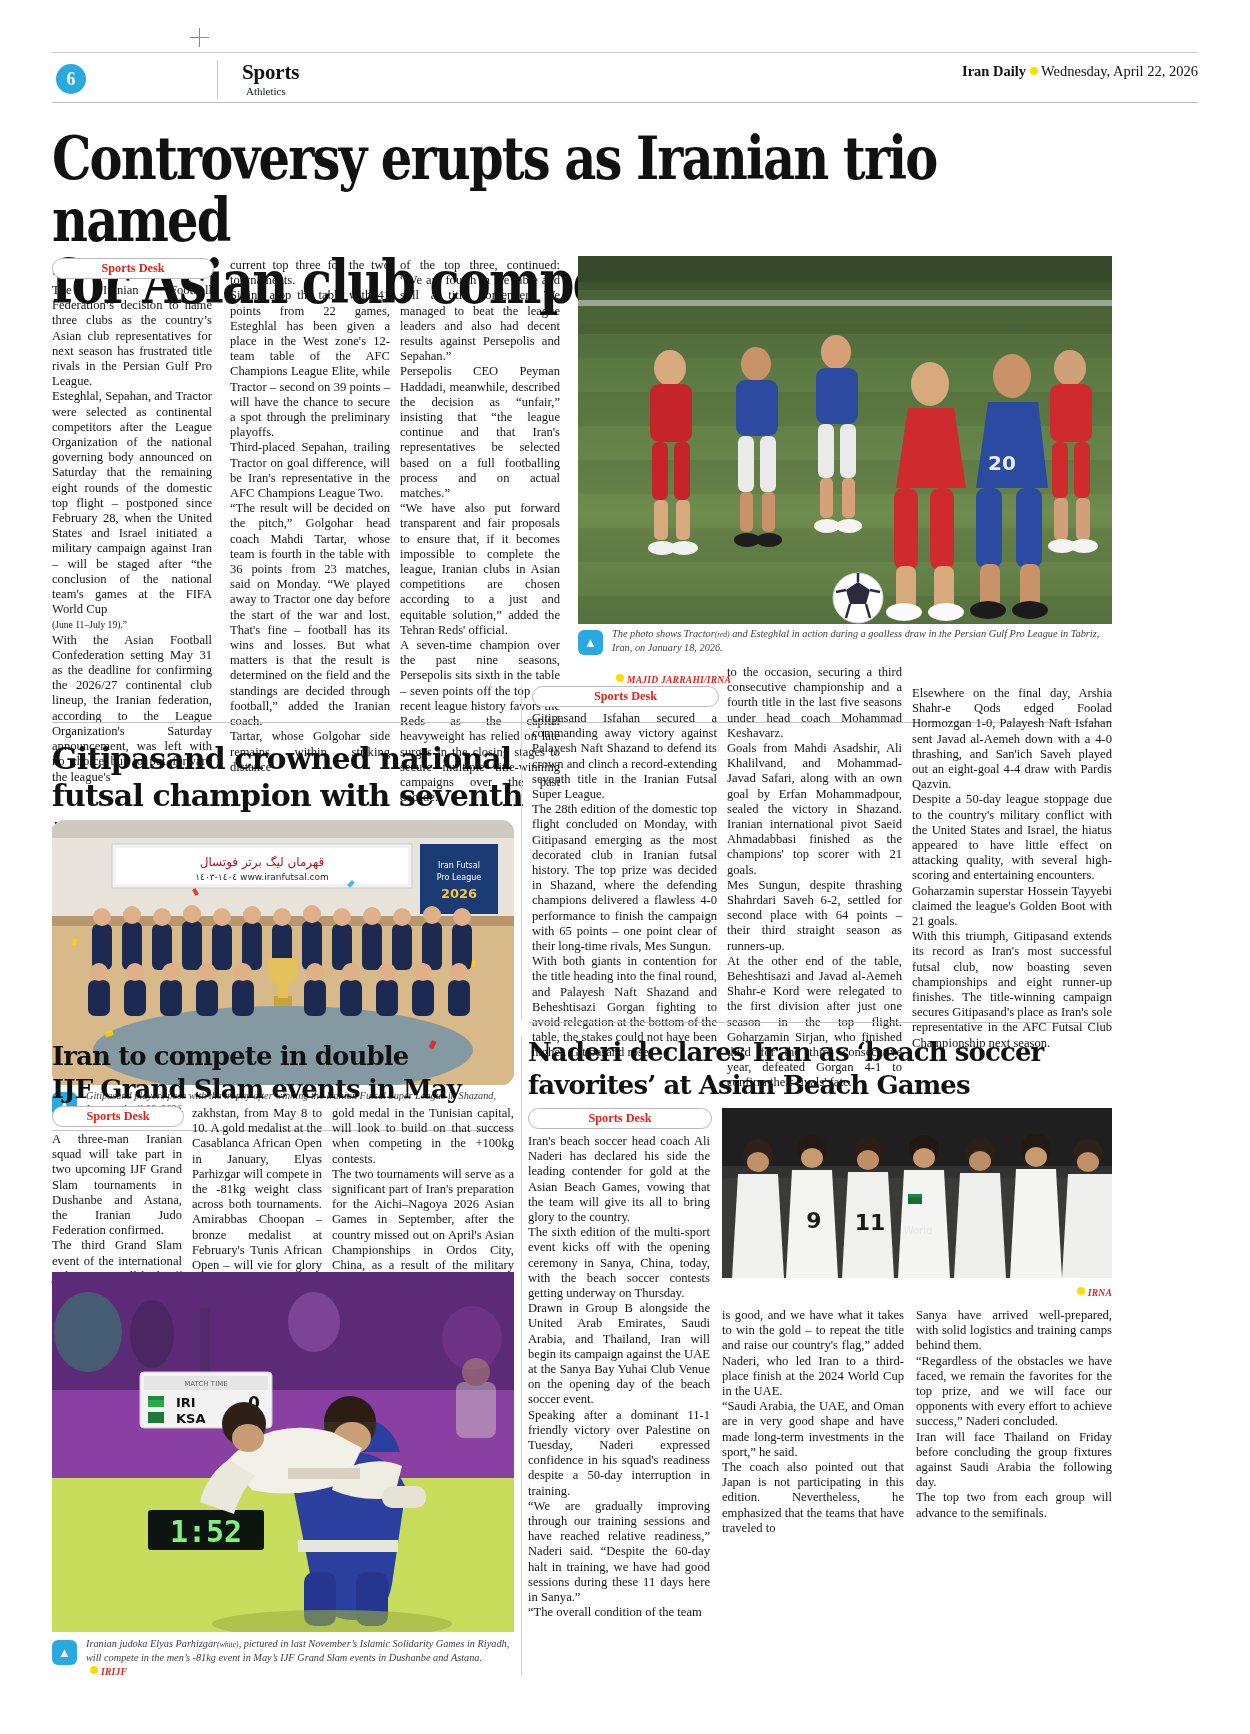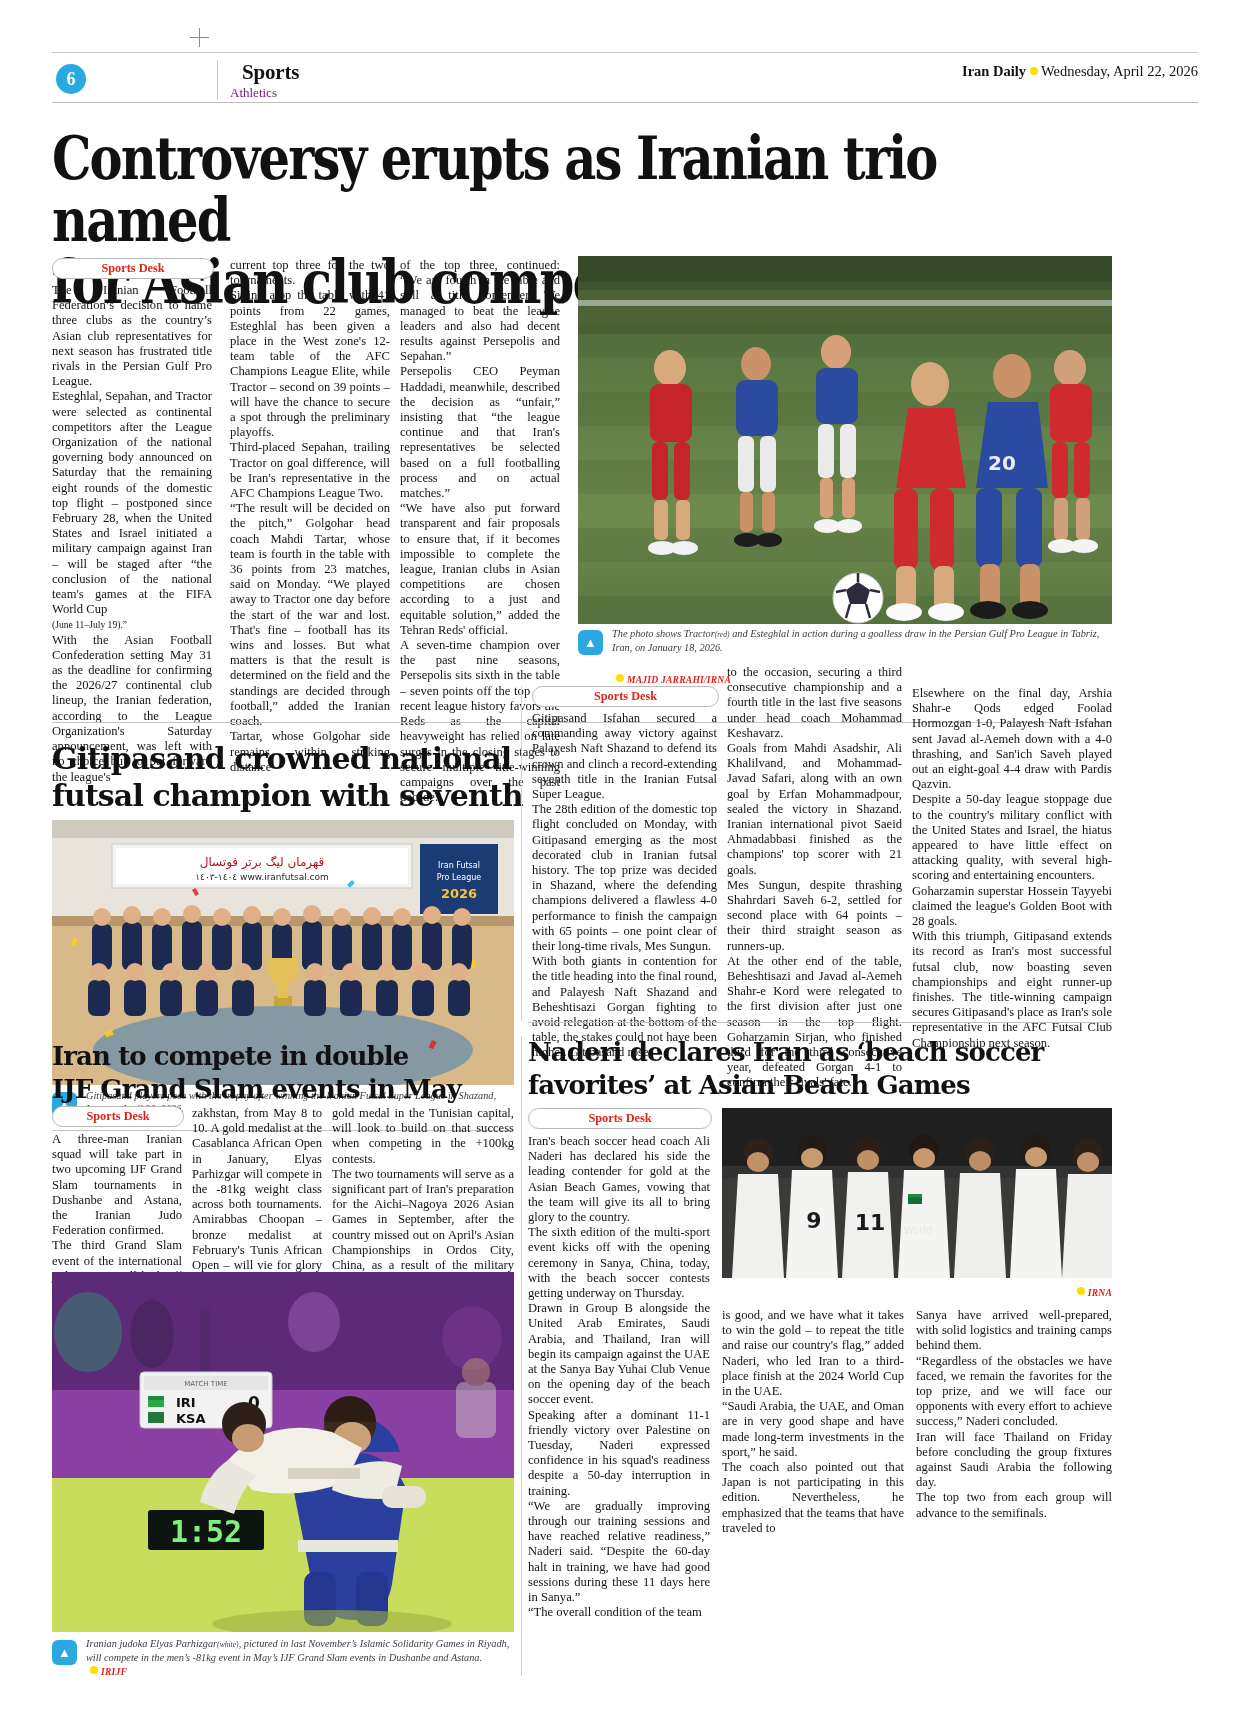--- a/index.html
+++ b/index.html
@@ -27,21 +27,21 @@
   .pagenum{
     position:absolute;left:4px;top:12px;width:30px;height:30px;border-radius:50%;
     background:#2aa9e0;color:#fff;font-family:"Liberation Serif",serif;font-weight:bold;
     font-size:18px;line-height:30px;text-align:center;
   }
   .mast-divider{position:absolute;left:165px;top:8px;width:1px;height:40px;background:#c9c9c9;}
   .section-title{
     position:absolute;left:190px;top:8px;font-size:21px;font-weight:bold;letter-spacing:-0.2px;
   }
   .section-sub{
-    position:absolute;left:178px;top:33px;font-size:13px;color:#701a75;
+    position:absolute;left:194px;top:33px;font-size:11px;color:#0f172a;
   }
   .mast-right{
     position:absolute;right:0;top:11px;font-size:14.5px;white-space:nowrap;
   }
   .mast-right b{font-weight:bold;}
   .dot-yellow{
     display:inline-block;width:8px;height:8px;border-radius:50%;background:#ffdd00;
     margin:0 3px 0 4px;vertical-align:1px;
   }
   .mast-rule-bottom{position:absolute;left:52px;top:102px;width:1146px;height:1px;background:#bdbdbd;}
@@ -261,21 +261,21 @@
     </div>
   </div>
 
   <div class="hrule" style="left:52px;top:722px;width:1060px;"></div>
 
   <div class="sub-head" style="left:52px;top:740px;width:510px;font-size:30px;line-height:37px;">
     <div>Gitipasand crowned national</div>
     <div>futsal champion with seventh title</div>
   </div>
 
-  <div class="photo" style="left:52px;top:820px;width:462px;height:265px;">
+  <div class="photo" style="left:52px;top:820px;width:462px;height:265px;border-radius:13px;">
     <svg width="462" height="265" viewBox="0 0 462 265" preserveAspectRatio="none">
       <rect width="462" height="265" fill="#d9c7a6"></rect>
       <rect x="0" y="0" width="462" height="96" fill="#e9e4db"></rect>
       <rect x="0" y="0" width="462" height="18" fill="#cfcabf"></rect>
 
       <rect x="60" y="24" width="300" height="44" fill="#f2f2f2" stroke="#c9c9c9"></rect>
       <rect x="64" y="28" width="292" height="36" fill="#ffffff"></rect>
       <text x="210" y="46" font-family="DejaVu Sans, sans-serif" font-size="12" fill="#b5121b" text-anchor="middle">قهرمان لیگ برتر فوتسال</text>
       <text x="210" y="60" font-family="DejaVu Sans, sans-serif" font-size="9" fill="#2a2a2a" text-anchor="middle">١٤٠٤-١٤٠٣  www.iranfutsal.com</text>
 
@@ -383,21 +383,21 @@
     </div>
   <div class="col" style="left:727px;top:665px;width:175px;">
       <p>to the occasion, securing a third consecutive championship and a fourth title in the last five seasons under head coach Mohammad Keshavarz.</p>
       <p>Goals from Mahdi Asadshir, Ali Khalilvand, and Mohammad-Javad Safari, along with an own goal by Erfan Mohammadpour, sealed the victory in Shazand. Iranian international pivot Saeid Ahmadabbasi finished as the champions' top scorer with 21 goals.</p>
       <p>Mes Sungun, despite thrashing Shahrdari Saveh 6-2, settled for second place with 64 points – their third straight season as runners-up.</p>
       <p>At the other end of the table, Beheshtisazi and Javad al-Aemeh Shahr-e Kord were relegated to the first division after just one season in the top flight. Goharzamin Sirjan, who finished third for the third consecutive year, defeated Gorgan 4-1 to confirm their rivals' fate.</p>
     </div>
   <div class="col" style="left:912px;top:686px;width:200px;">
       <p>Elsewhere on the final day, Arshia Shahr-e Qods edged Foolad Hormozgan 1-0, Palayesh Naft Isfahan sent Javad al-Aemeh down with a 4-0 thrashing, and San'ich Saveh played out an eight-goal 4-4 draw with Pardis Qazvin.</p>
       <p>Despite a 50-day league stoppage due to the country's military conflict with the United States and Israel, the hiatus appeared to have little effect on attacking quality, with several high-scoring and entertaining encounters.</p>
-      <p>Goharzamin superstar Hossein Tayyebi claimed the league's Golden Boot with 28 goals.</p>
+      <p>Goharzamin superstar Hossein Tayyebi claimed the league's Golden Boot with 21 goals.</p>
       <p>With this triumph, Gitipasand extends its record as Iran's most successful futsal club, now boasting seven championships and eight runner-up finishes. The title-winning campaign secures Gitipasand's place as Iran's sole representative in the AFC Futsal Club Championship next season.</p>
     </div>
 
   <div class="vrule" style="left:521px;top:686px;height:335px;"></div>
 
   <div class="hrule" style="left:52px;top:1130px;width:460px;"></div>
   <div class="hrule" style="left:528px;top:1022px;width:584px;"></div>
 
   <div class="sub-head" style="left:52px;top:1040px;width:470px;font-size:26px;line-height:33px;">
     <div>Iran to compete in double</div>

